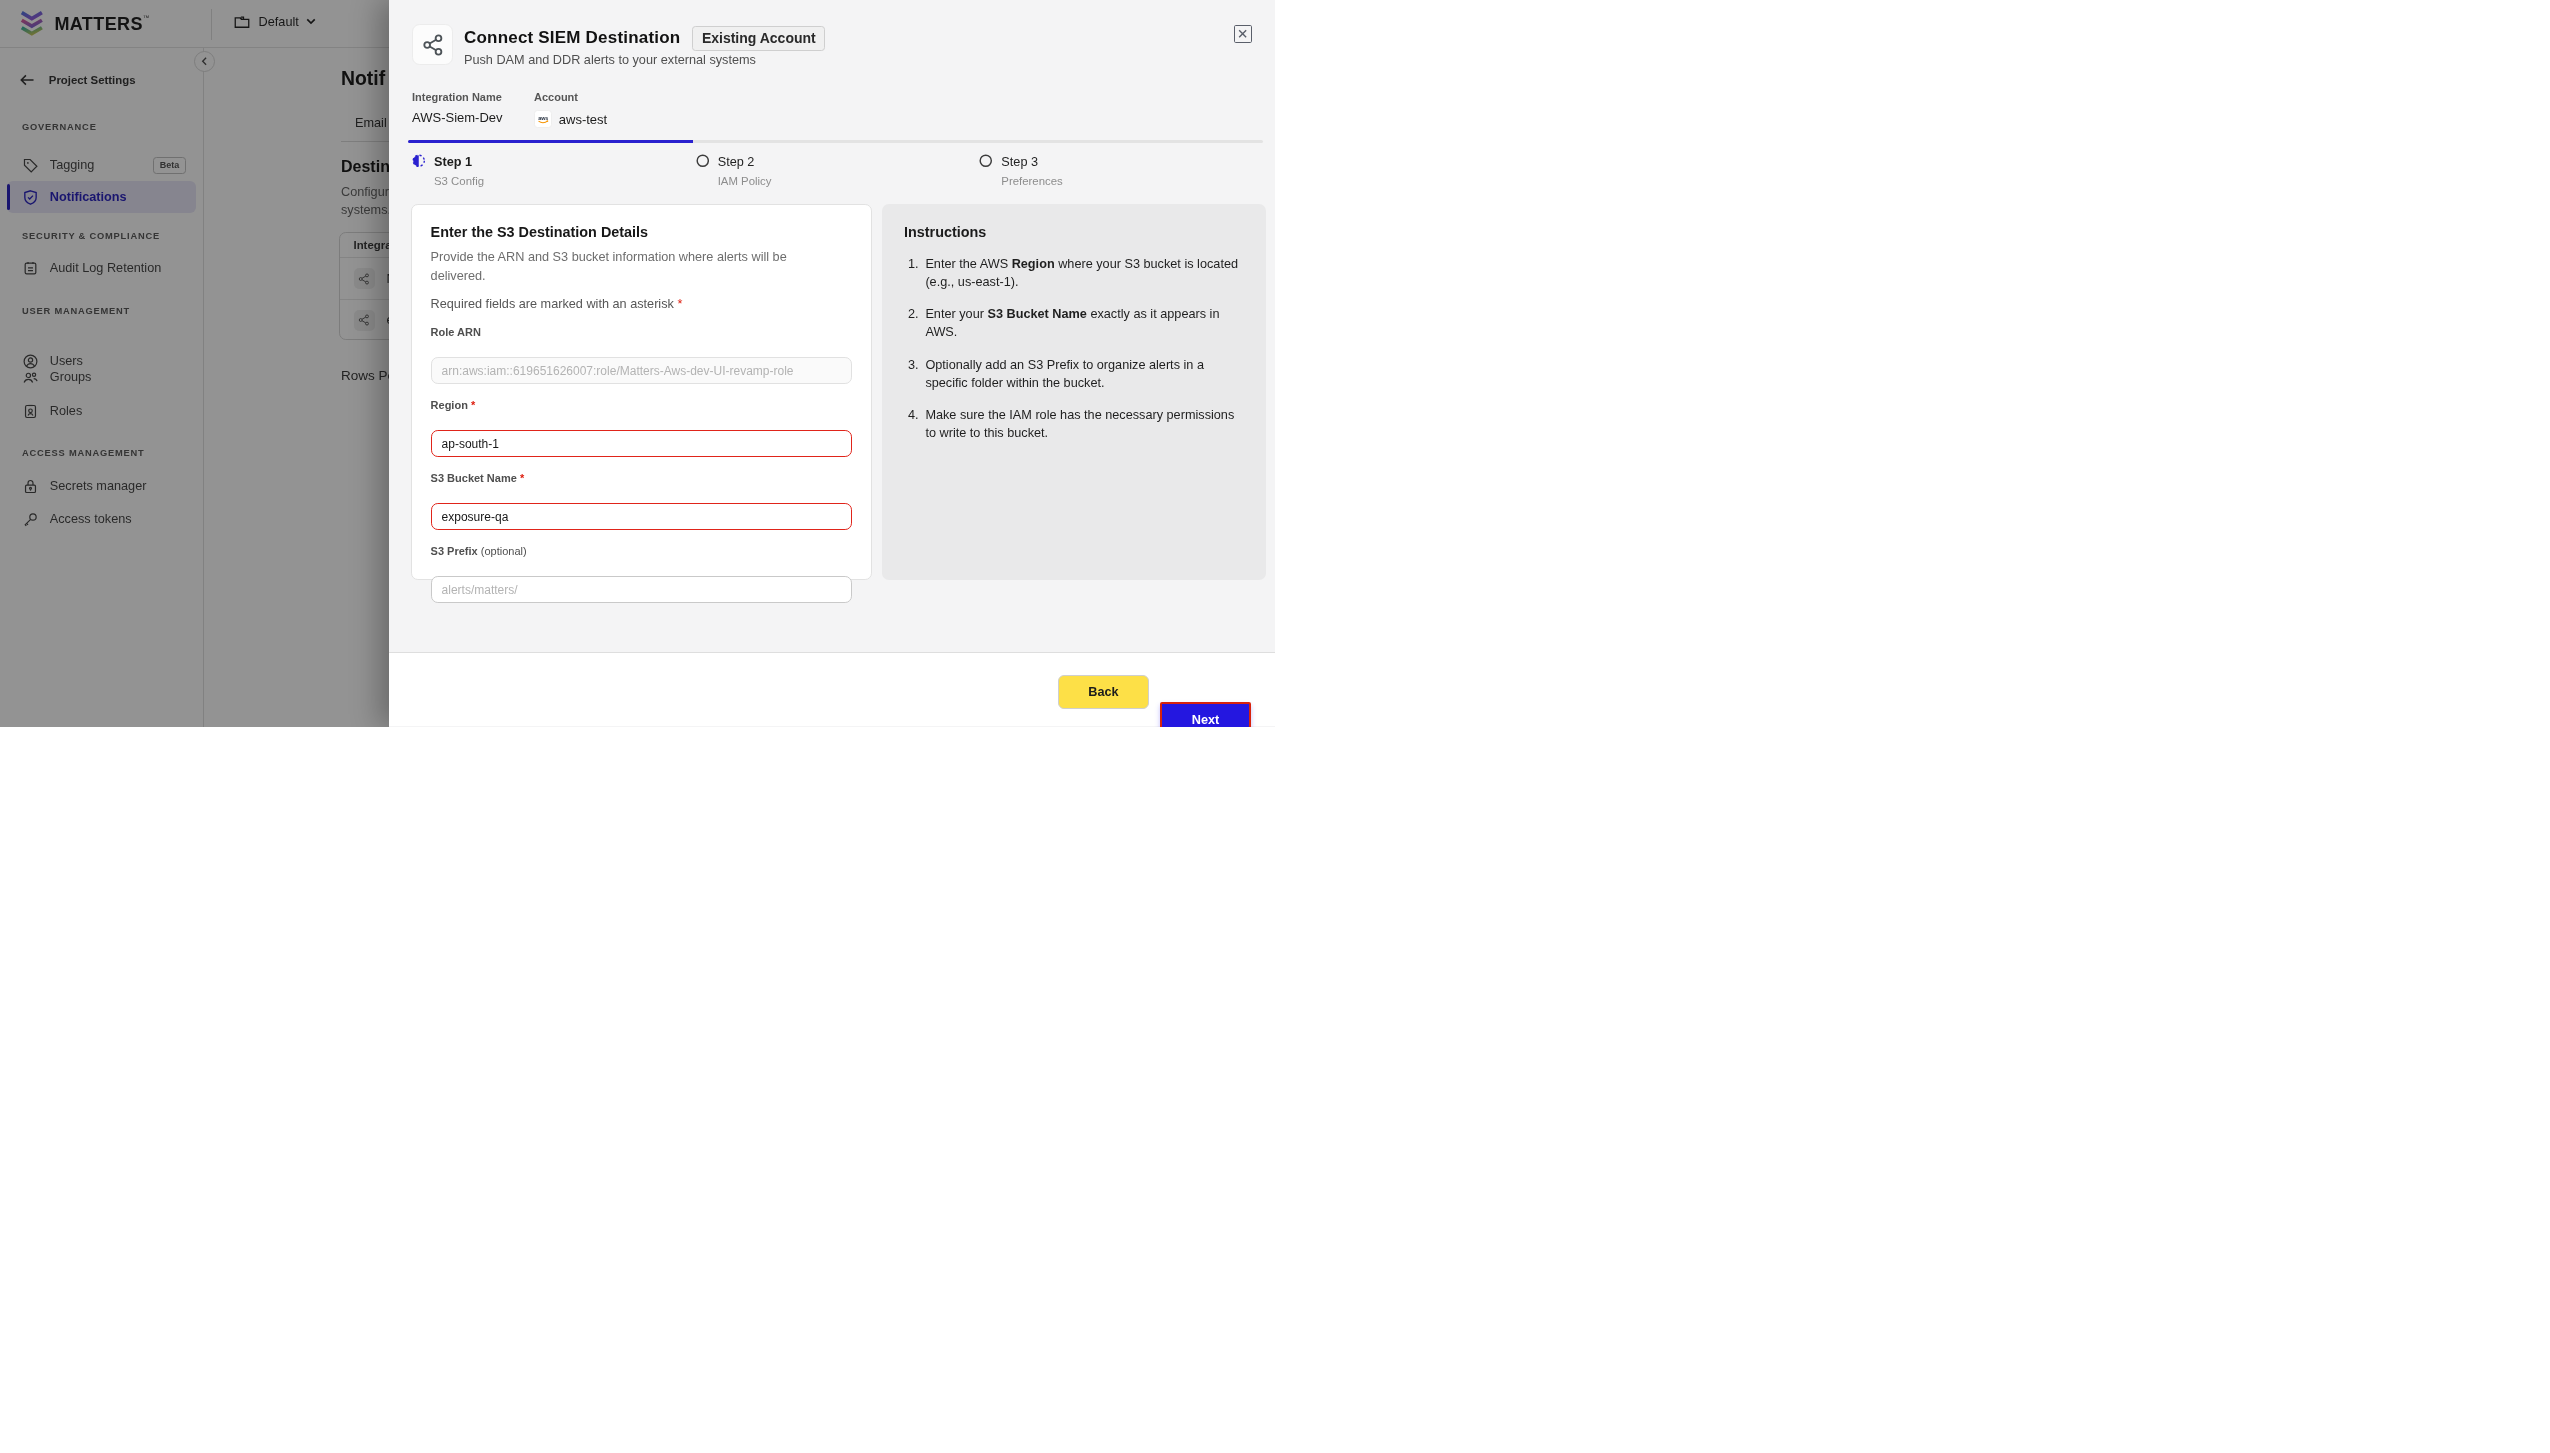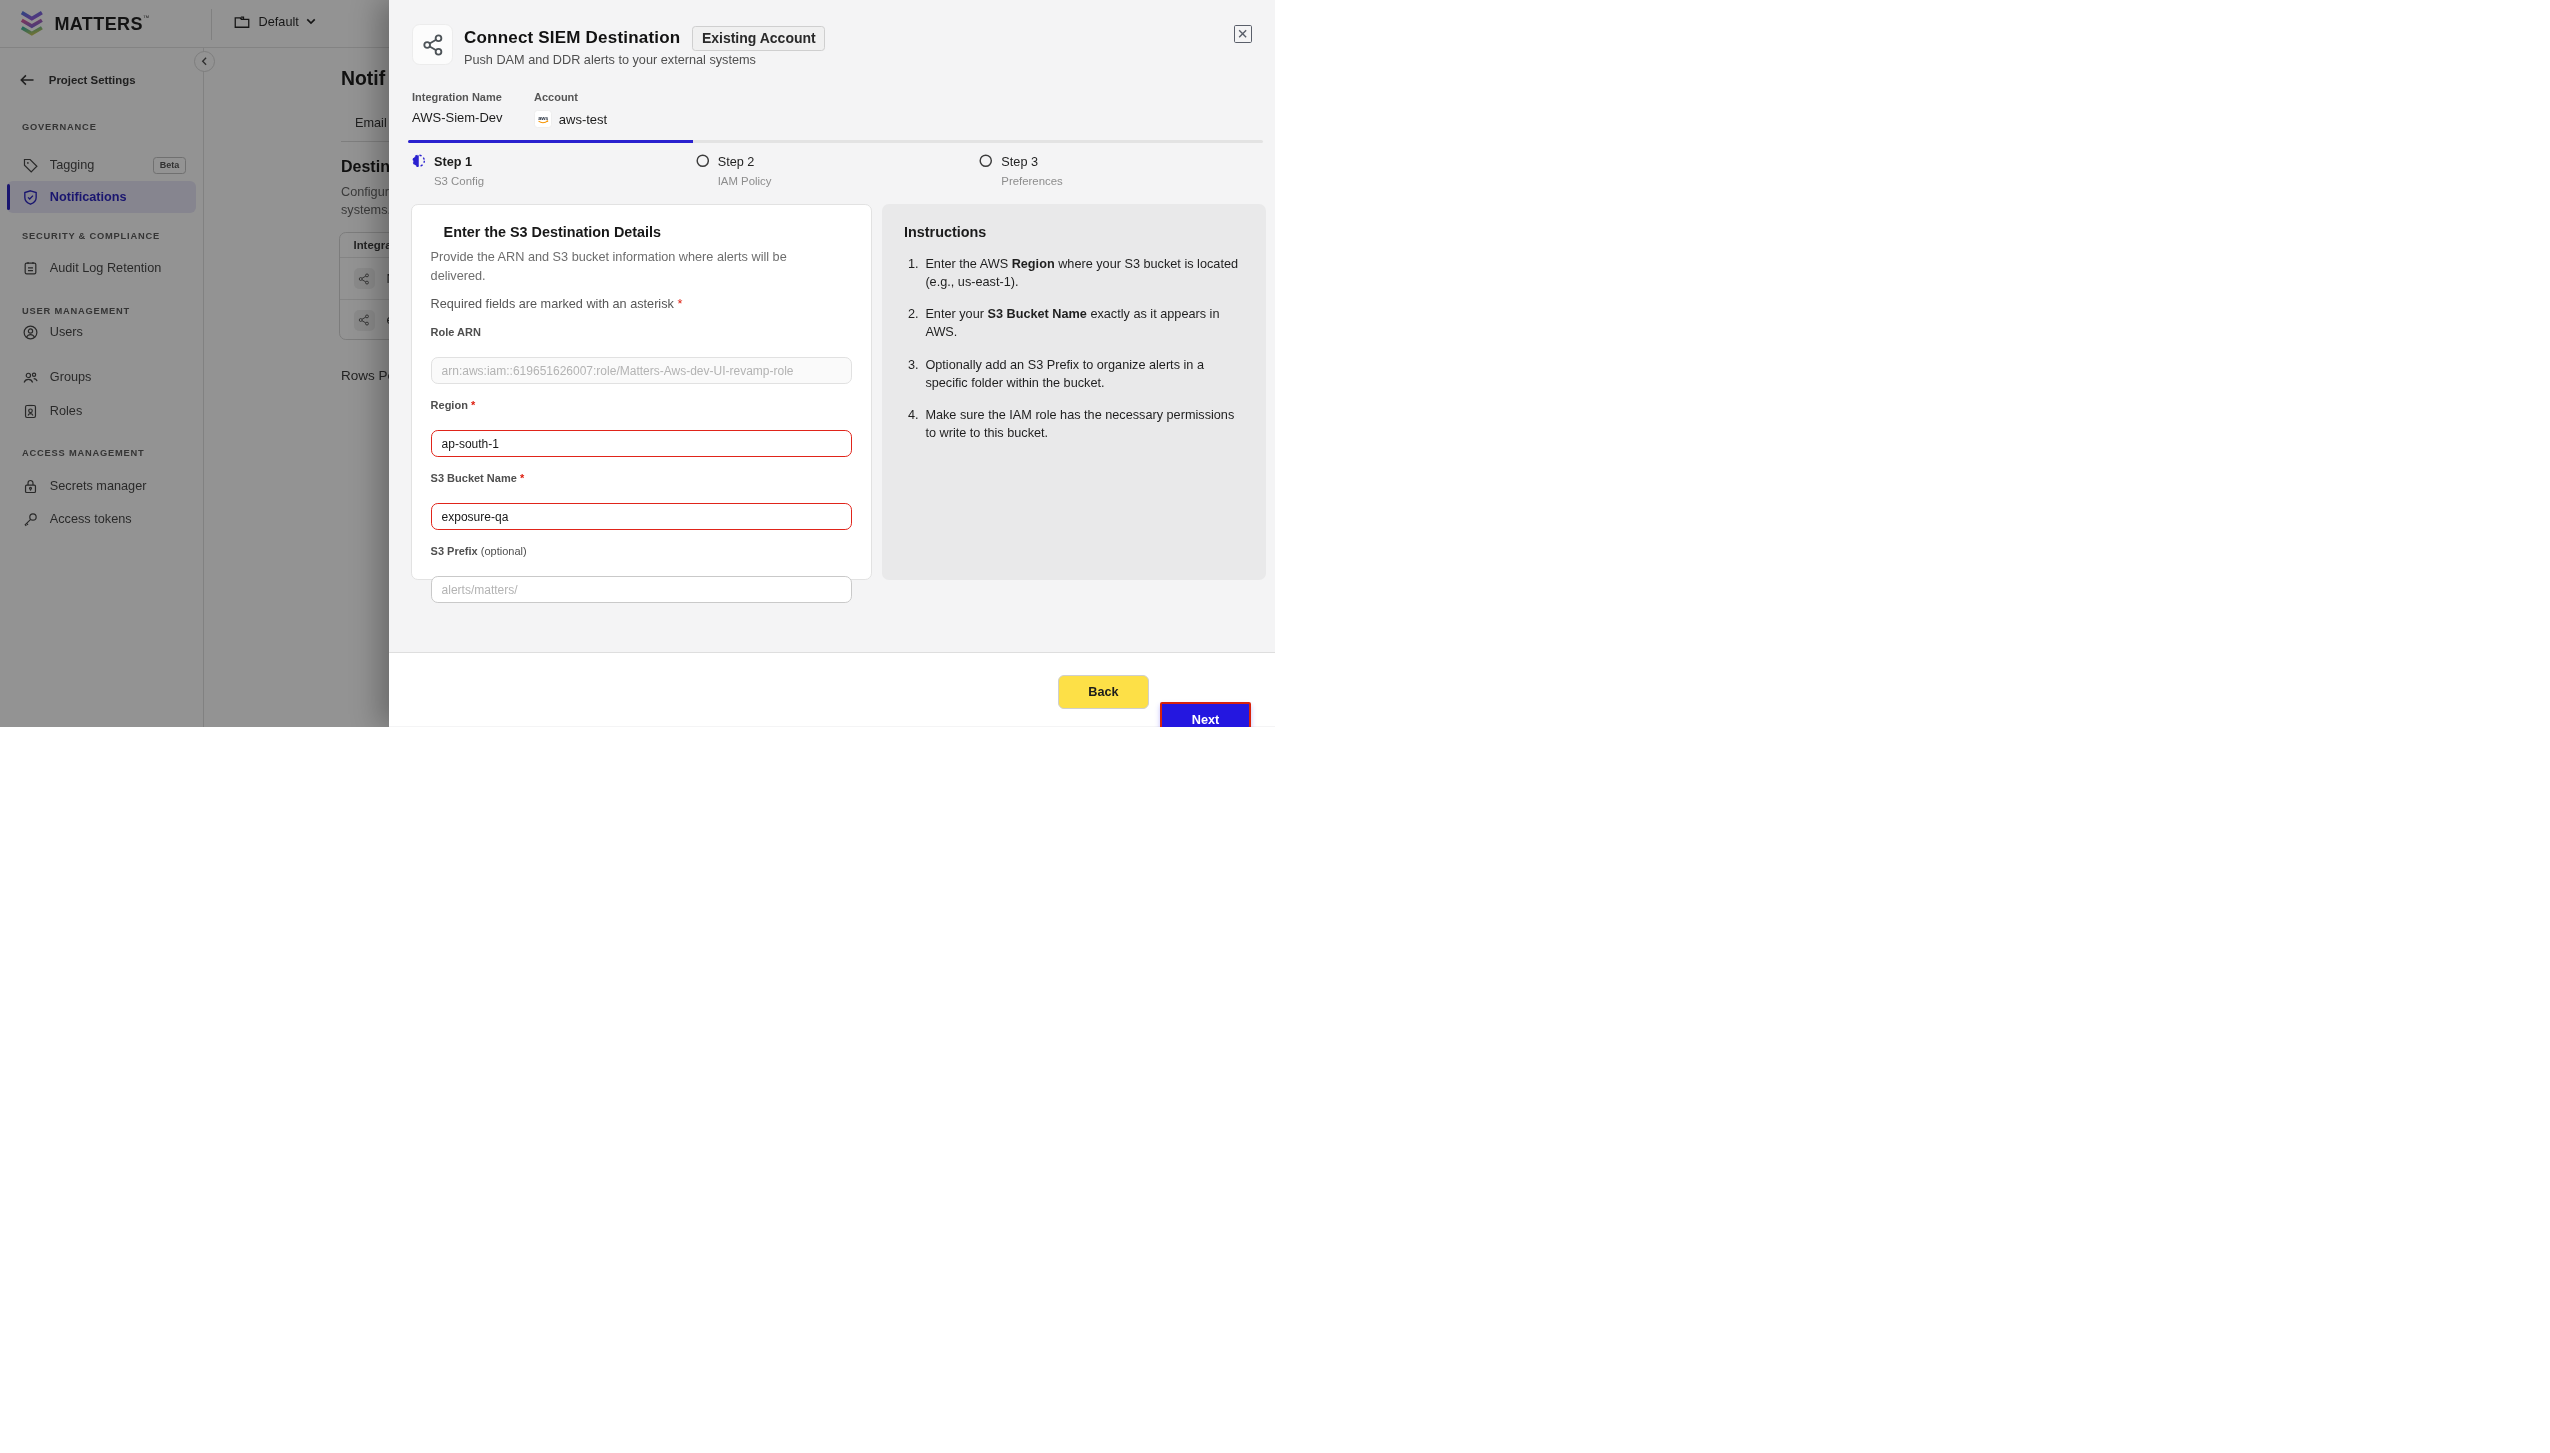--- a/index.html
+++ b/index.html
@@ -62,21 +62,21 @@
   .progress-fill { height:100%; background:#2a21cf; }
 
   .steps { position:absolute; left:23px; right:12px; top:154px; display:flex; }
   .step { flex:1; display:flex; gap:8.5px; }
   .step-title { font-size:12.7px; color:#1d1d1d; font-weight:bold; line-height:13.5px; }
   .step:not(.current) .step-title { font-weight:normal; color:#242424; }
   .step-sub { font-size:11.4px; color:#8d8d8d; margin-top:5px; }
 
   .content { position:absolute; left:22px; top:204px; display:flex; gap:10px; }
   .form-card { width:461px; height:376px; background:#fff; border:0.8px solid #e2e2e2; border-radius:6.8px; padding:18.6px; }
-  .form-heading { font-size:14.4px; font-weight:bold; color:#181818;margin-left:13px; }
+  .form-heading { font-size:14.4px; font-weight:bold; color:#181818; }
   .form-desc { margin-top:8.5px; font-size:12.7px; line-height:18.6px; color:#6d6d6d; width:94%; }
   .required-note { margin-top:12px; font-size:12.7px; color:#565656; }
   .red { color:#dd1c0d; }
   .f-label { margin-top:15px; font-size:11px; font-weight:bold; color:#4f4f4f; }
   .f-label .opt { font-weight:normal; color:#4f4f4f; }
   .f-input { margin-top:19px; width:100%; height:27px; border-radius:6.8px; font-size:12px; padding:0 10px; font-family:"Liberation Sans",sans-serif; outline:none; background:#fff; border:0.8px solid #c9c9c9; color:#171717; }
   .f-input.disabled { background:#fafafa; border:0.8px solid #e1e1e1; }
   .f-input.error { border:1.7px solid #e0241a; }
   .f-input::placeholder { color:#b3b3b3; }
 
@@ -178,21 +178,21 @@
       <svg width="17" height="17" viewBox="0 0 24 24" fill="none" stroke="#3f3f3f" stroke-width="1.7">
         <rect x="4.5" y="4.5" width="15" height="15" rx="2"></rect>
           <path d="M8.5 2.8 v3 M15.5 2.8 v3 M8.5 11 h7 M8.5 15 h7"></path>
       </svg>
     </span>
     <span class="si-label">Audit Log Retention</span>
   </div>
 
   <div class="side-section-label" style="top:258px">USER MANAGEMENT</div>
 
-  <div class="side-item" style="top:268px">
+  <div class="side-item" style="top:297px">
     <span>
       <svg width="17" height="17" viewBox="0 0 24 24" fill="none" stroke="#3f3f3f" stroke-width="1.7">
         <circle cx="12" cy="12" r="9"></circle>
           <circle cx="12" cy="10" r="3"></circle>
           <path d="M6.5 18.5 c1.2-2.6 3.2-3.6 5.5-3.6 s4.3 1 5.5 3.6"></path>
       </svg>
     </span>
     <span class="si-label">Users</span>
   </div>
 

